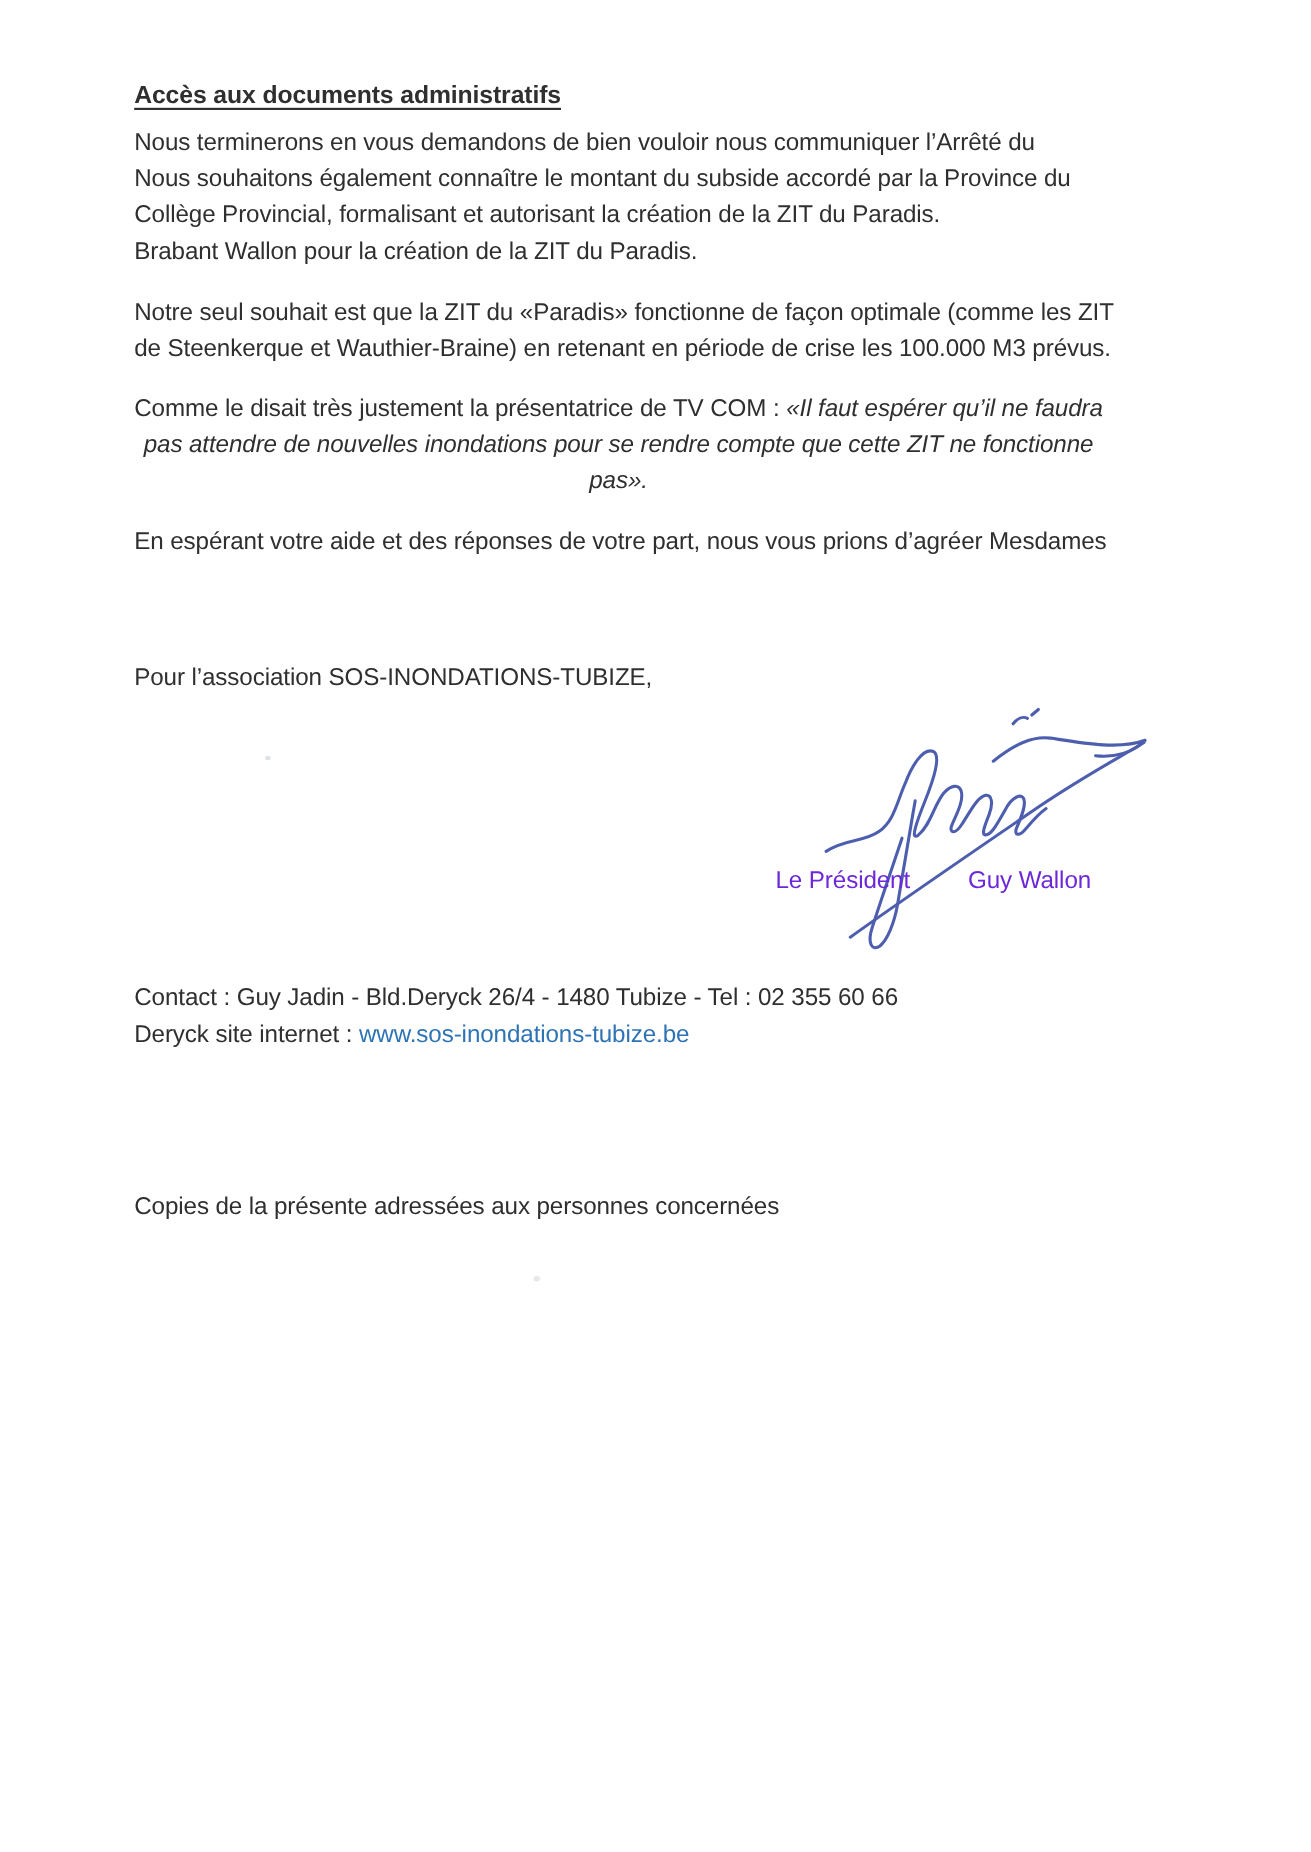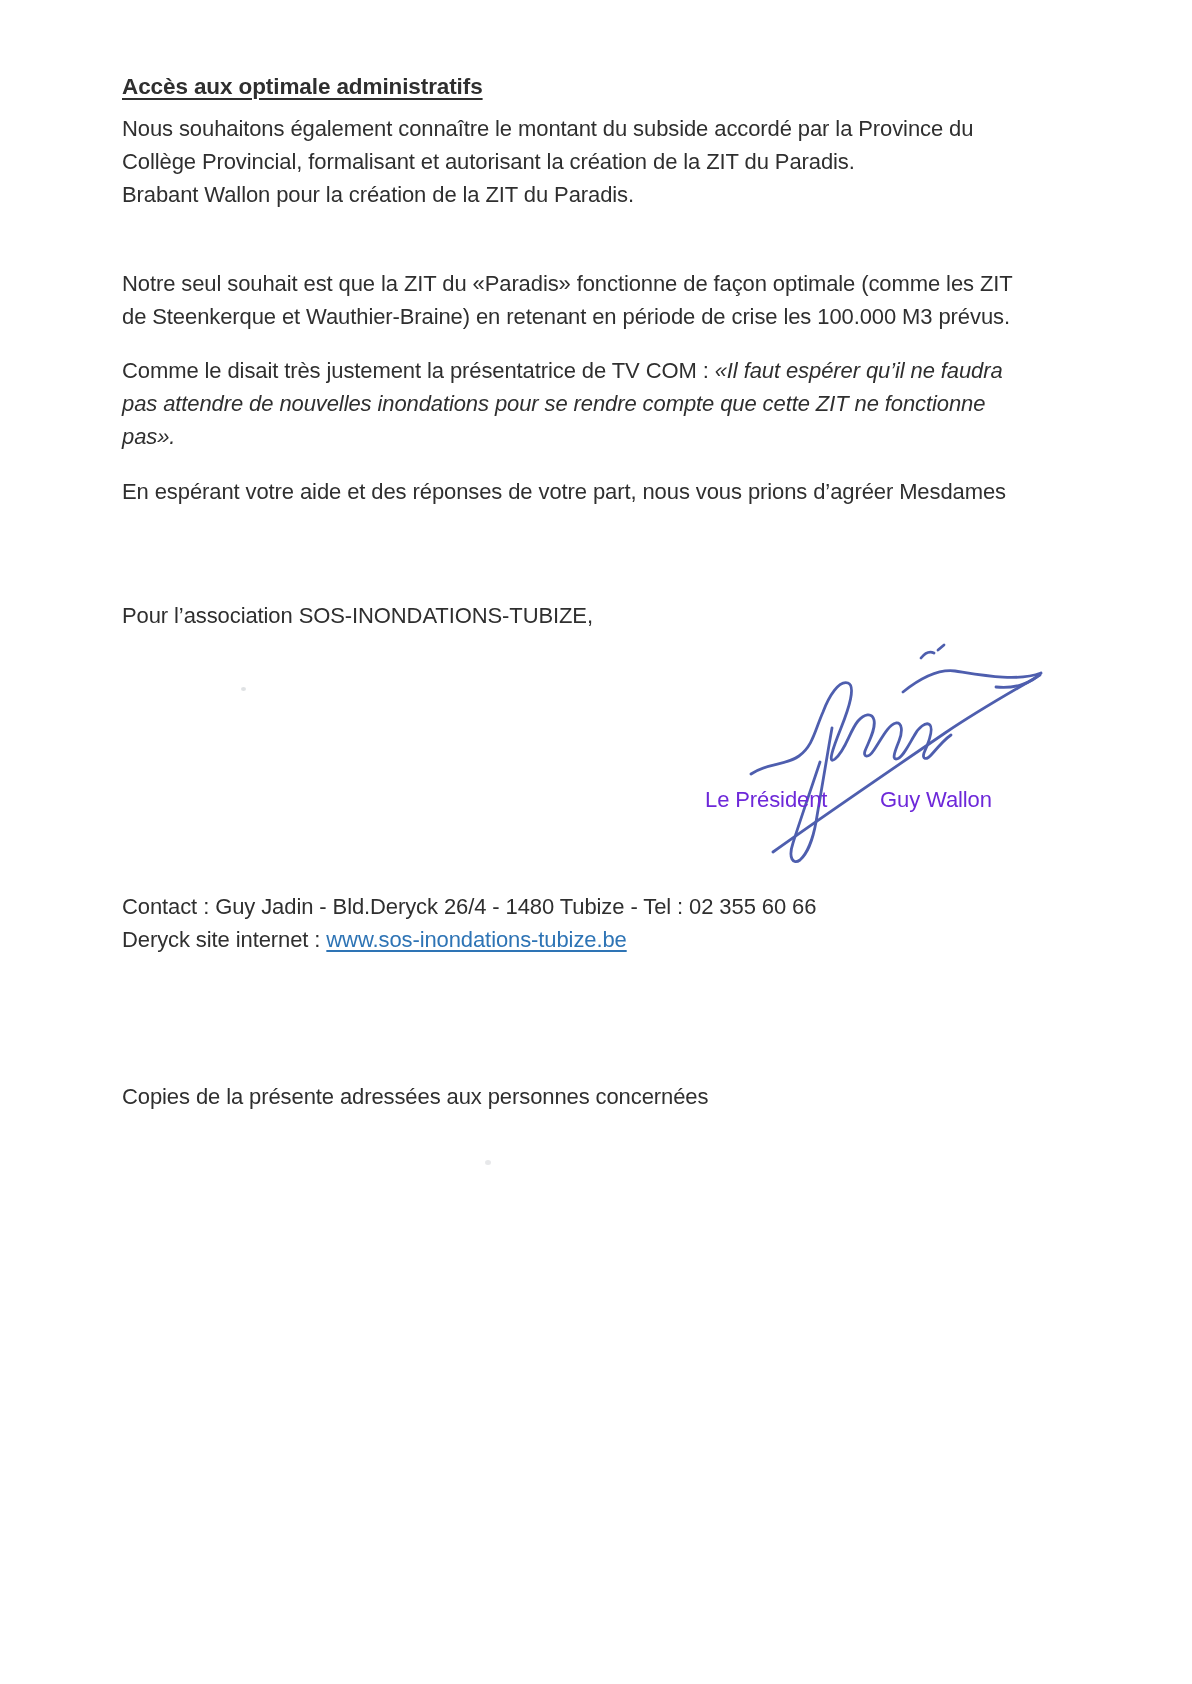--- a/index.html
+++ b/index.html
@@ -24,25 +24,24 @@
     letter-spacing: -0.1px;
     white-space: nowrap;
   }
   .heading {
     font-weight: 700;
     text-decoration: underline;
     text-underline-offset: 4px;
     font-size: 22.5px;
   }
   .line { display: block; }
-  .italic { font-style: italic; }
+  .italic { font-style: italic; text-align: center; }
   .sig-label { color: #6d28d9; }
   .link {
     color: #2e74b5;
-    text-decoration: underline;
     text-underline-offset: 3px;
     cursor: pointer;
   }
   .signature-svg {
     position: absolute;
     left: 735px;
     top: 612px;
     width: 330px;
     height: 262px;
   }
@@ -53,23 +52,24 @@
     opacity: 0.45;
   }
   .artifact.a1 { left: 241px; top: 687px; width: 5px; height: 4px; }
   .artifact.a2 { left: 485px; top: 1160px; width: 6px; height: 5px; opacity: 0.35; }
 </style>
 </head>
 <body>
 
 <div class="page">
 
-  <div class="block heading" style="top:70px">Accès aux optimale administratifs</div>
+  <div class="block heading" style="top:70px">Accès aux documents administratifs</div>
 
   <div class="block" style="top:112px">
+    <span class="line">Nous terminerons en vous demandons de bien vouloir nous communiquer l’Arrêté du</span>
     <span class="line">Nous souhaitons également connaître le montant du subside accordé par la Province du</span>
     <span class="line">Collège Provincial, formalisant et autorisant la création de la ZIT du Paradis.</span>
     <span class="line">Brabant Wallon pour la création de la ZIT du Paradis.</span>
   </div>
 
   <div class="block" style="top:267px">
     <span class="line">Notre seul souhait est que la ZIT du «Paradis» fonctionne de façon optimale (comme les ZIT</span>
     <span class="line">de Steenkerque et Wauthier-Braine) en retenant en période de crise les 100.000 M3 prévus.</span>
   </div>
 

